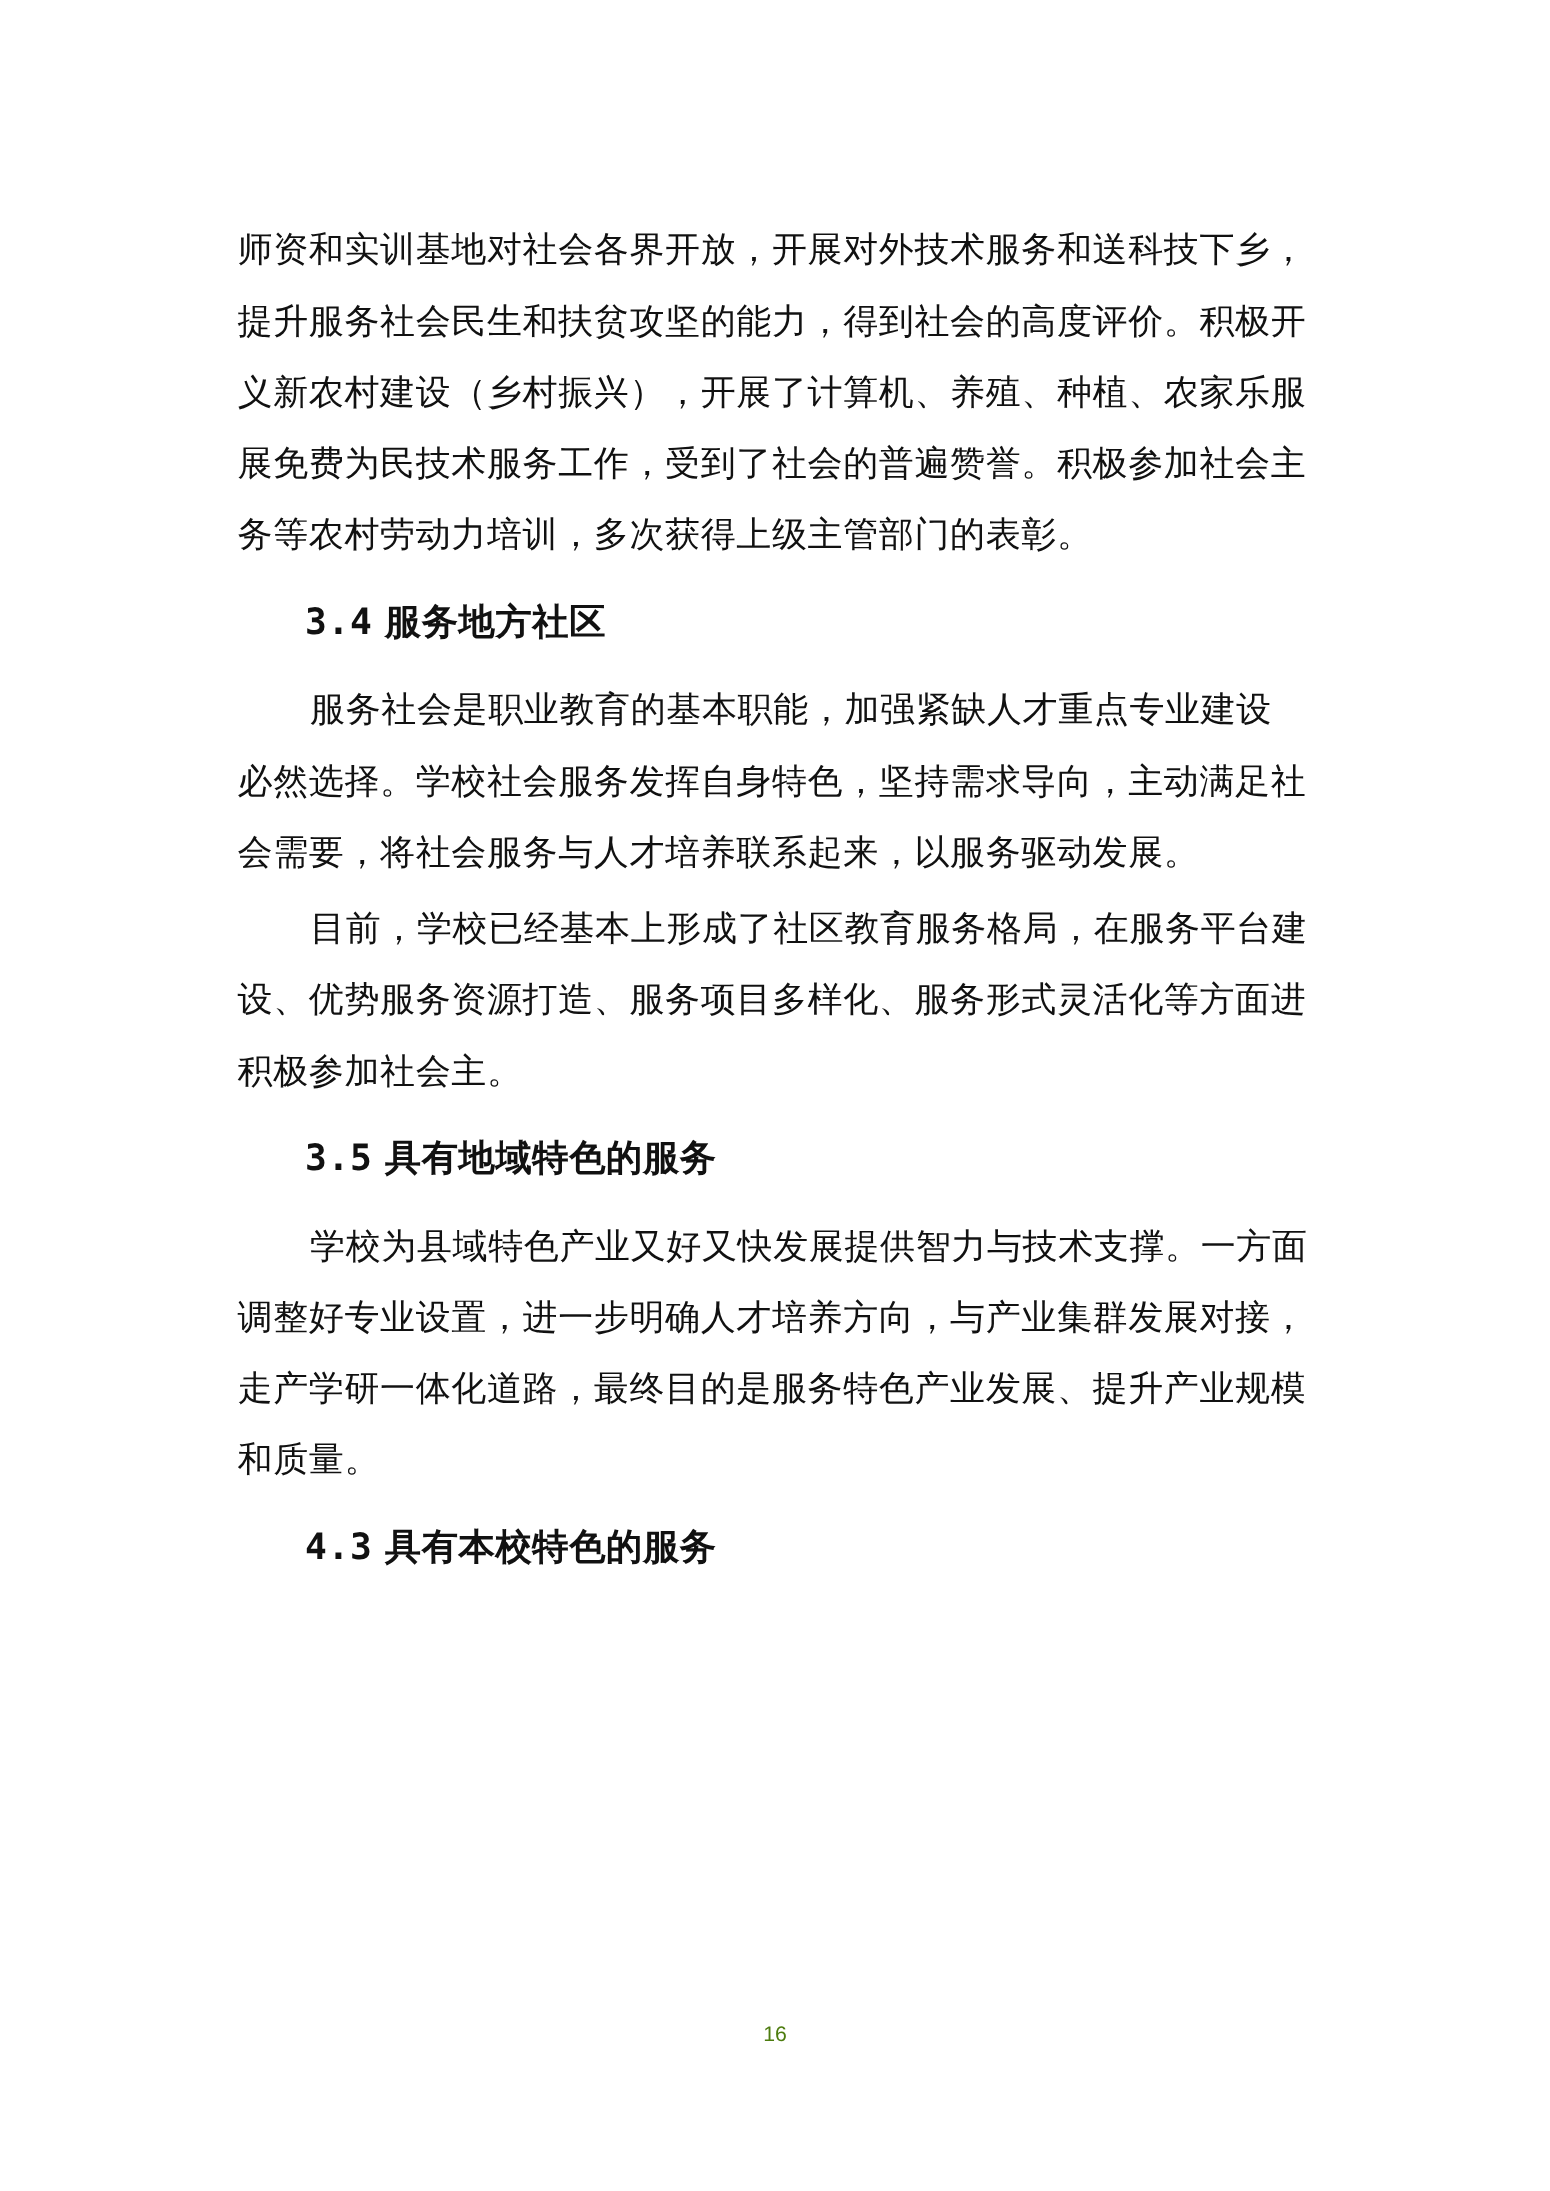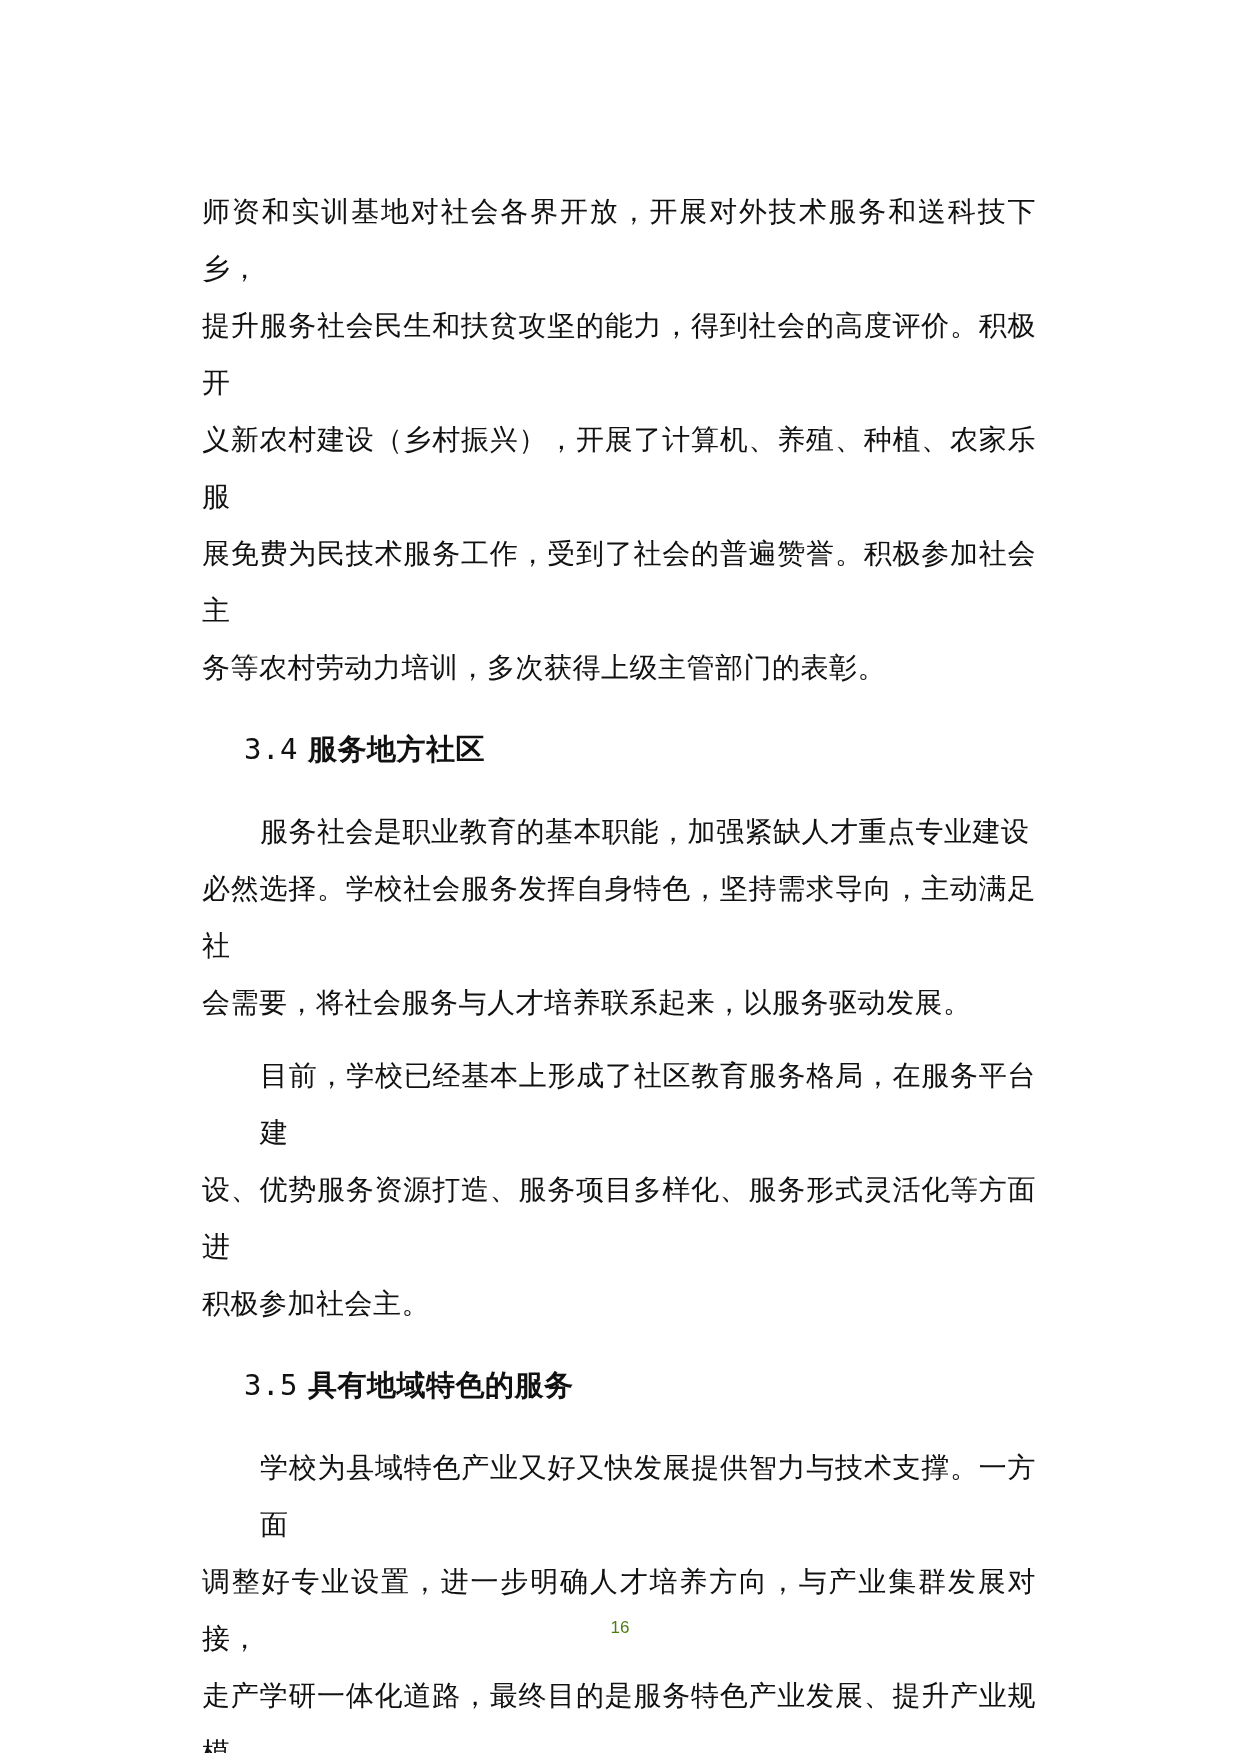--- a/index.html
+++ b/index.html
@@ -22,41 +22,41 @@
       height: 1753px;
       background: #ffffff;
     }
     .content {
       position: absolute;
       left: 186px;
       top: 167px;
       width: 866px;
     }
     .para {
-      margin: 16px;
+      margin: 4px;
       font-size: 28px;
       line-height: 57px;
       text-align: justify;
       text-justify: inter-character;
       letter-spacing: 0.5px;
       word-break: break-all;
     }
     .heading {
       margin: 0;
       padding-left: 58px;
       font-size: 29px;
       font-weight: bold;
       line-height: 75px;
       height: 75px;
       letter-spacing: 0.5px;
       font-family: "DejaVu Sans", "Liberation Sans", sans-serif;
     }
     .heading .num {
       font-family: "DejaVu Sans Mono", "Liberation Mono", monospace;
-      font-weight: normal;
+      font-weight: bold;
       margin-right: 10px;
     }
     .page-number {
       position: absolute;
       left: 0;
       width: 1240px;
       top: 1618px;
       text-align: center;
       font-size: 17px;
       font-family: "Liberation Sans", "DejaVu Sans", sans-serif;

